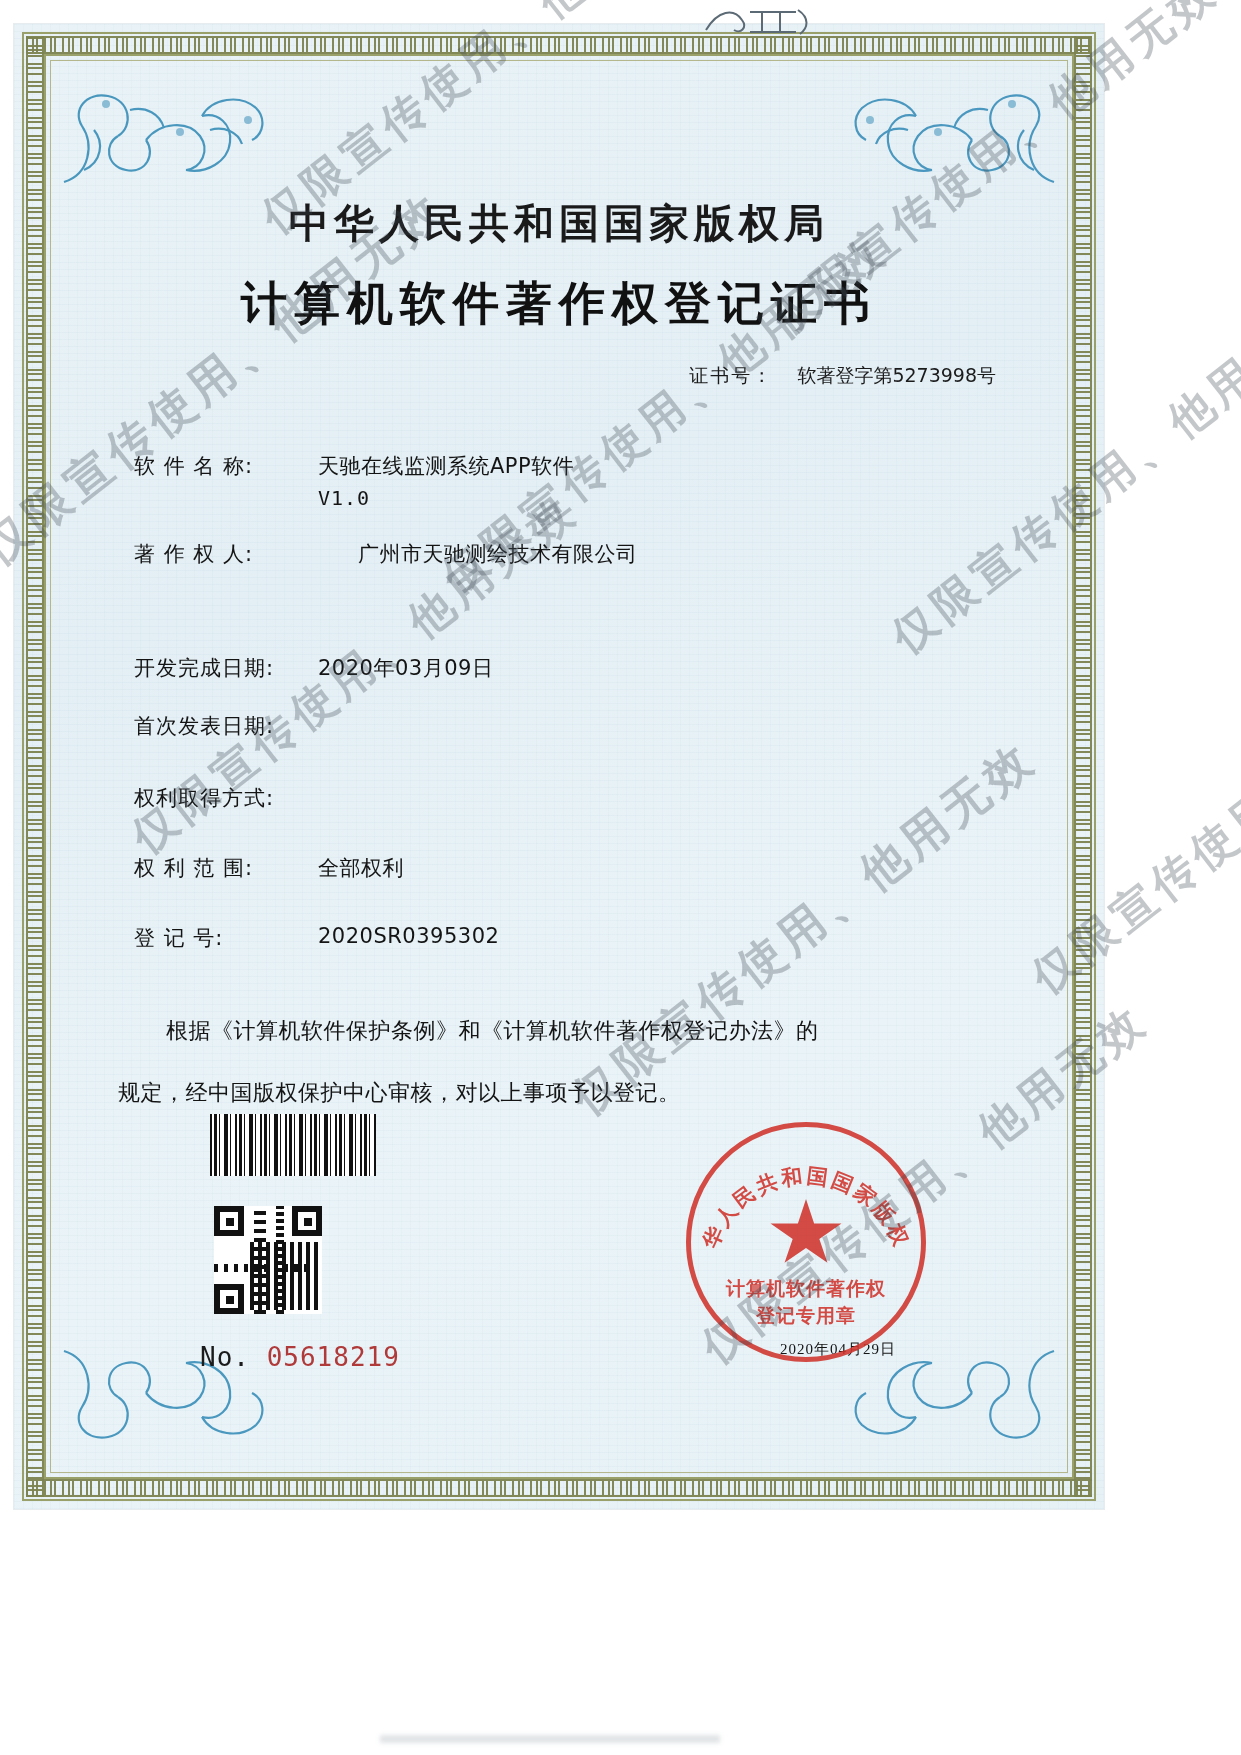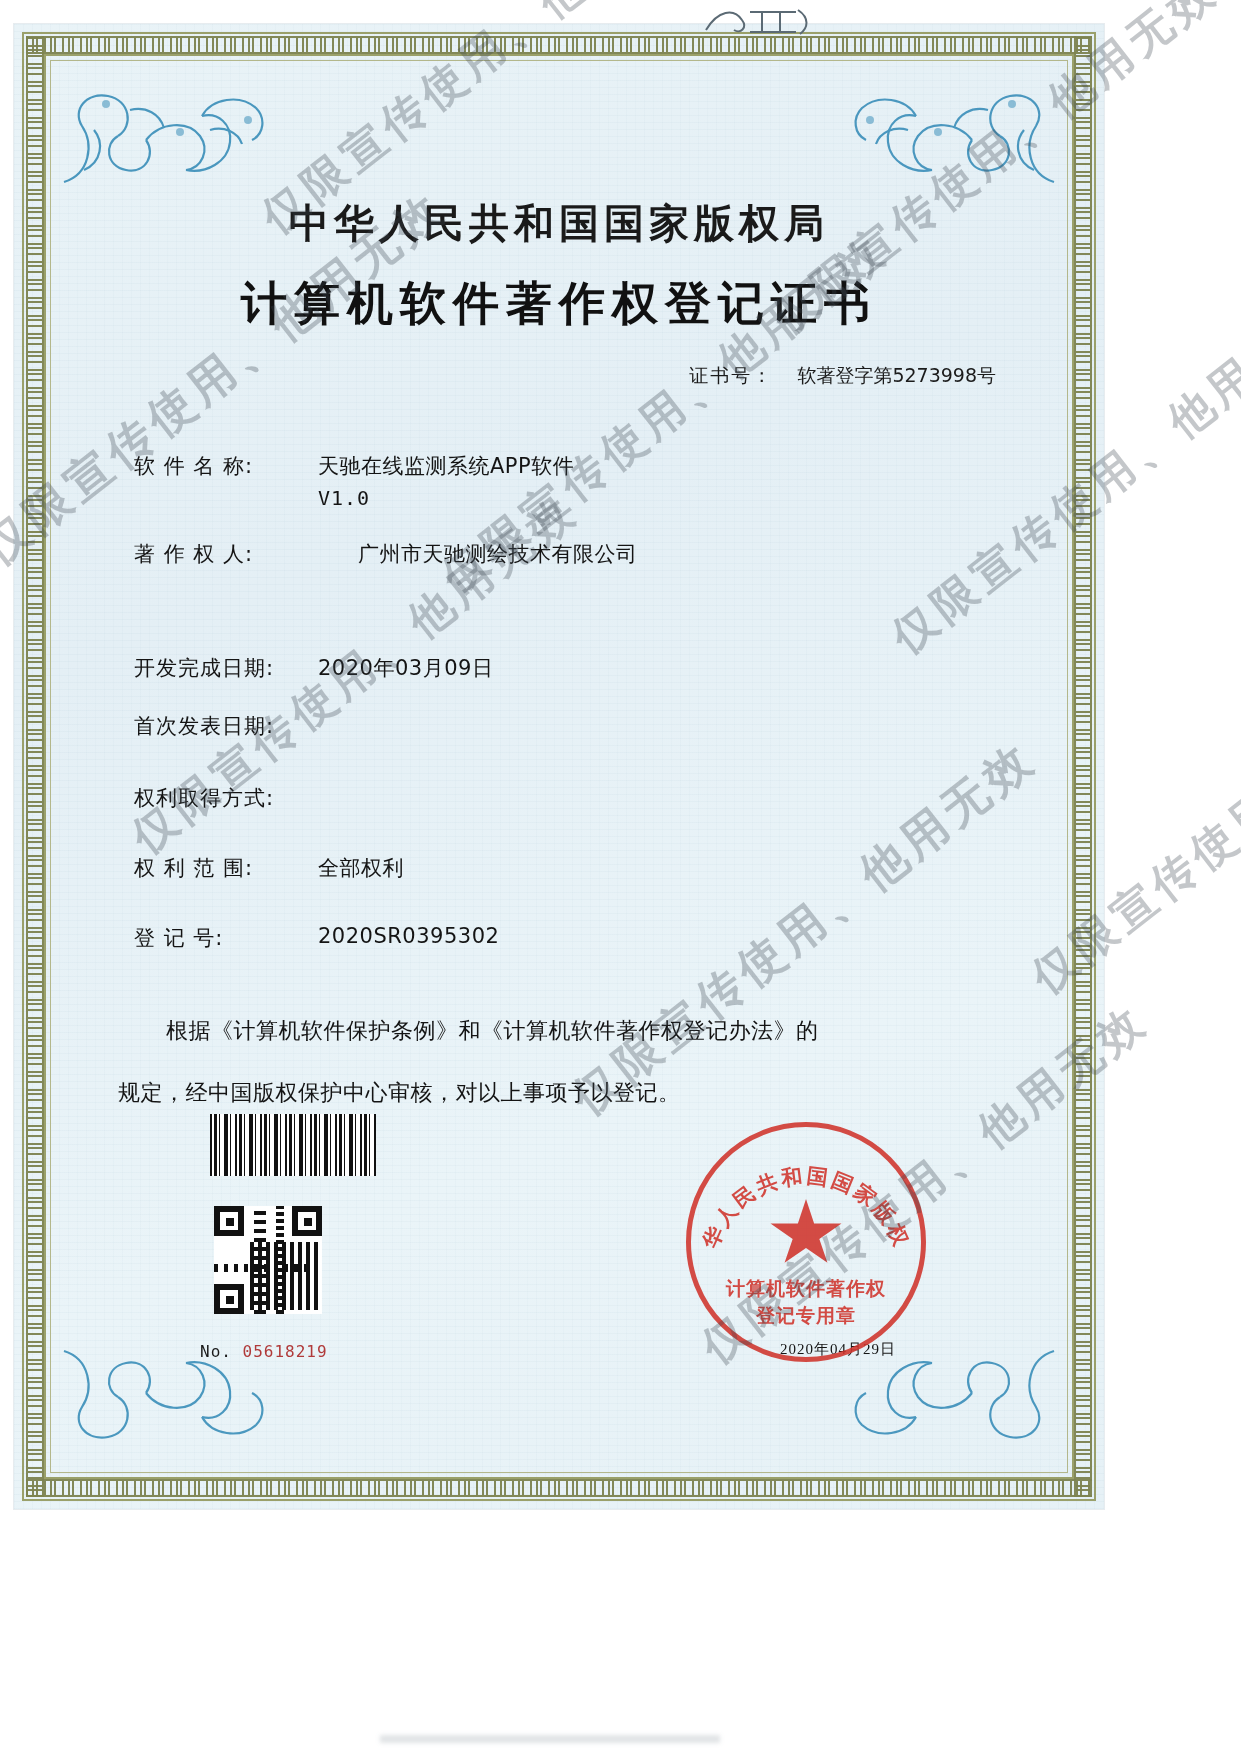--- a/index.html
+++ b/index.html
@@ -219,21 +219,21 @@
       repeating-linear-gradient(0deg, #111 0 4px, transparent 4px 9px) 40px 0/12px 108px no-repeat,
       repeating-linear-gradient(0deg, #111 0 4px, transparent 4px 7px) 62px 0/8px 108px no-repeat,
       repeating-linear-gradient(90deg, #111 0 4px, transparent 4px 10px) 0 58px/108px 8px no-repeat,
       #ffffff;
   }
 
   .serial {
     position: absolute;
     left: 186px;
     top: 1318px;
-    font-size: 16px;
+    font-size: 26px;
     color: #1b1b1b;
     font-family: "DejaVu Sans Mono", monospace;
     letter-spacing: 1px;
   }
   .serial .num { color: #b03a3a; }
 
   .issue-date {
     position: absolute;
     right: 208px;
     top: 1316px;

